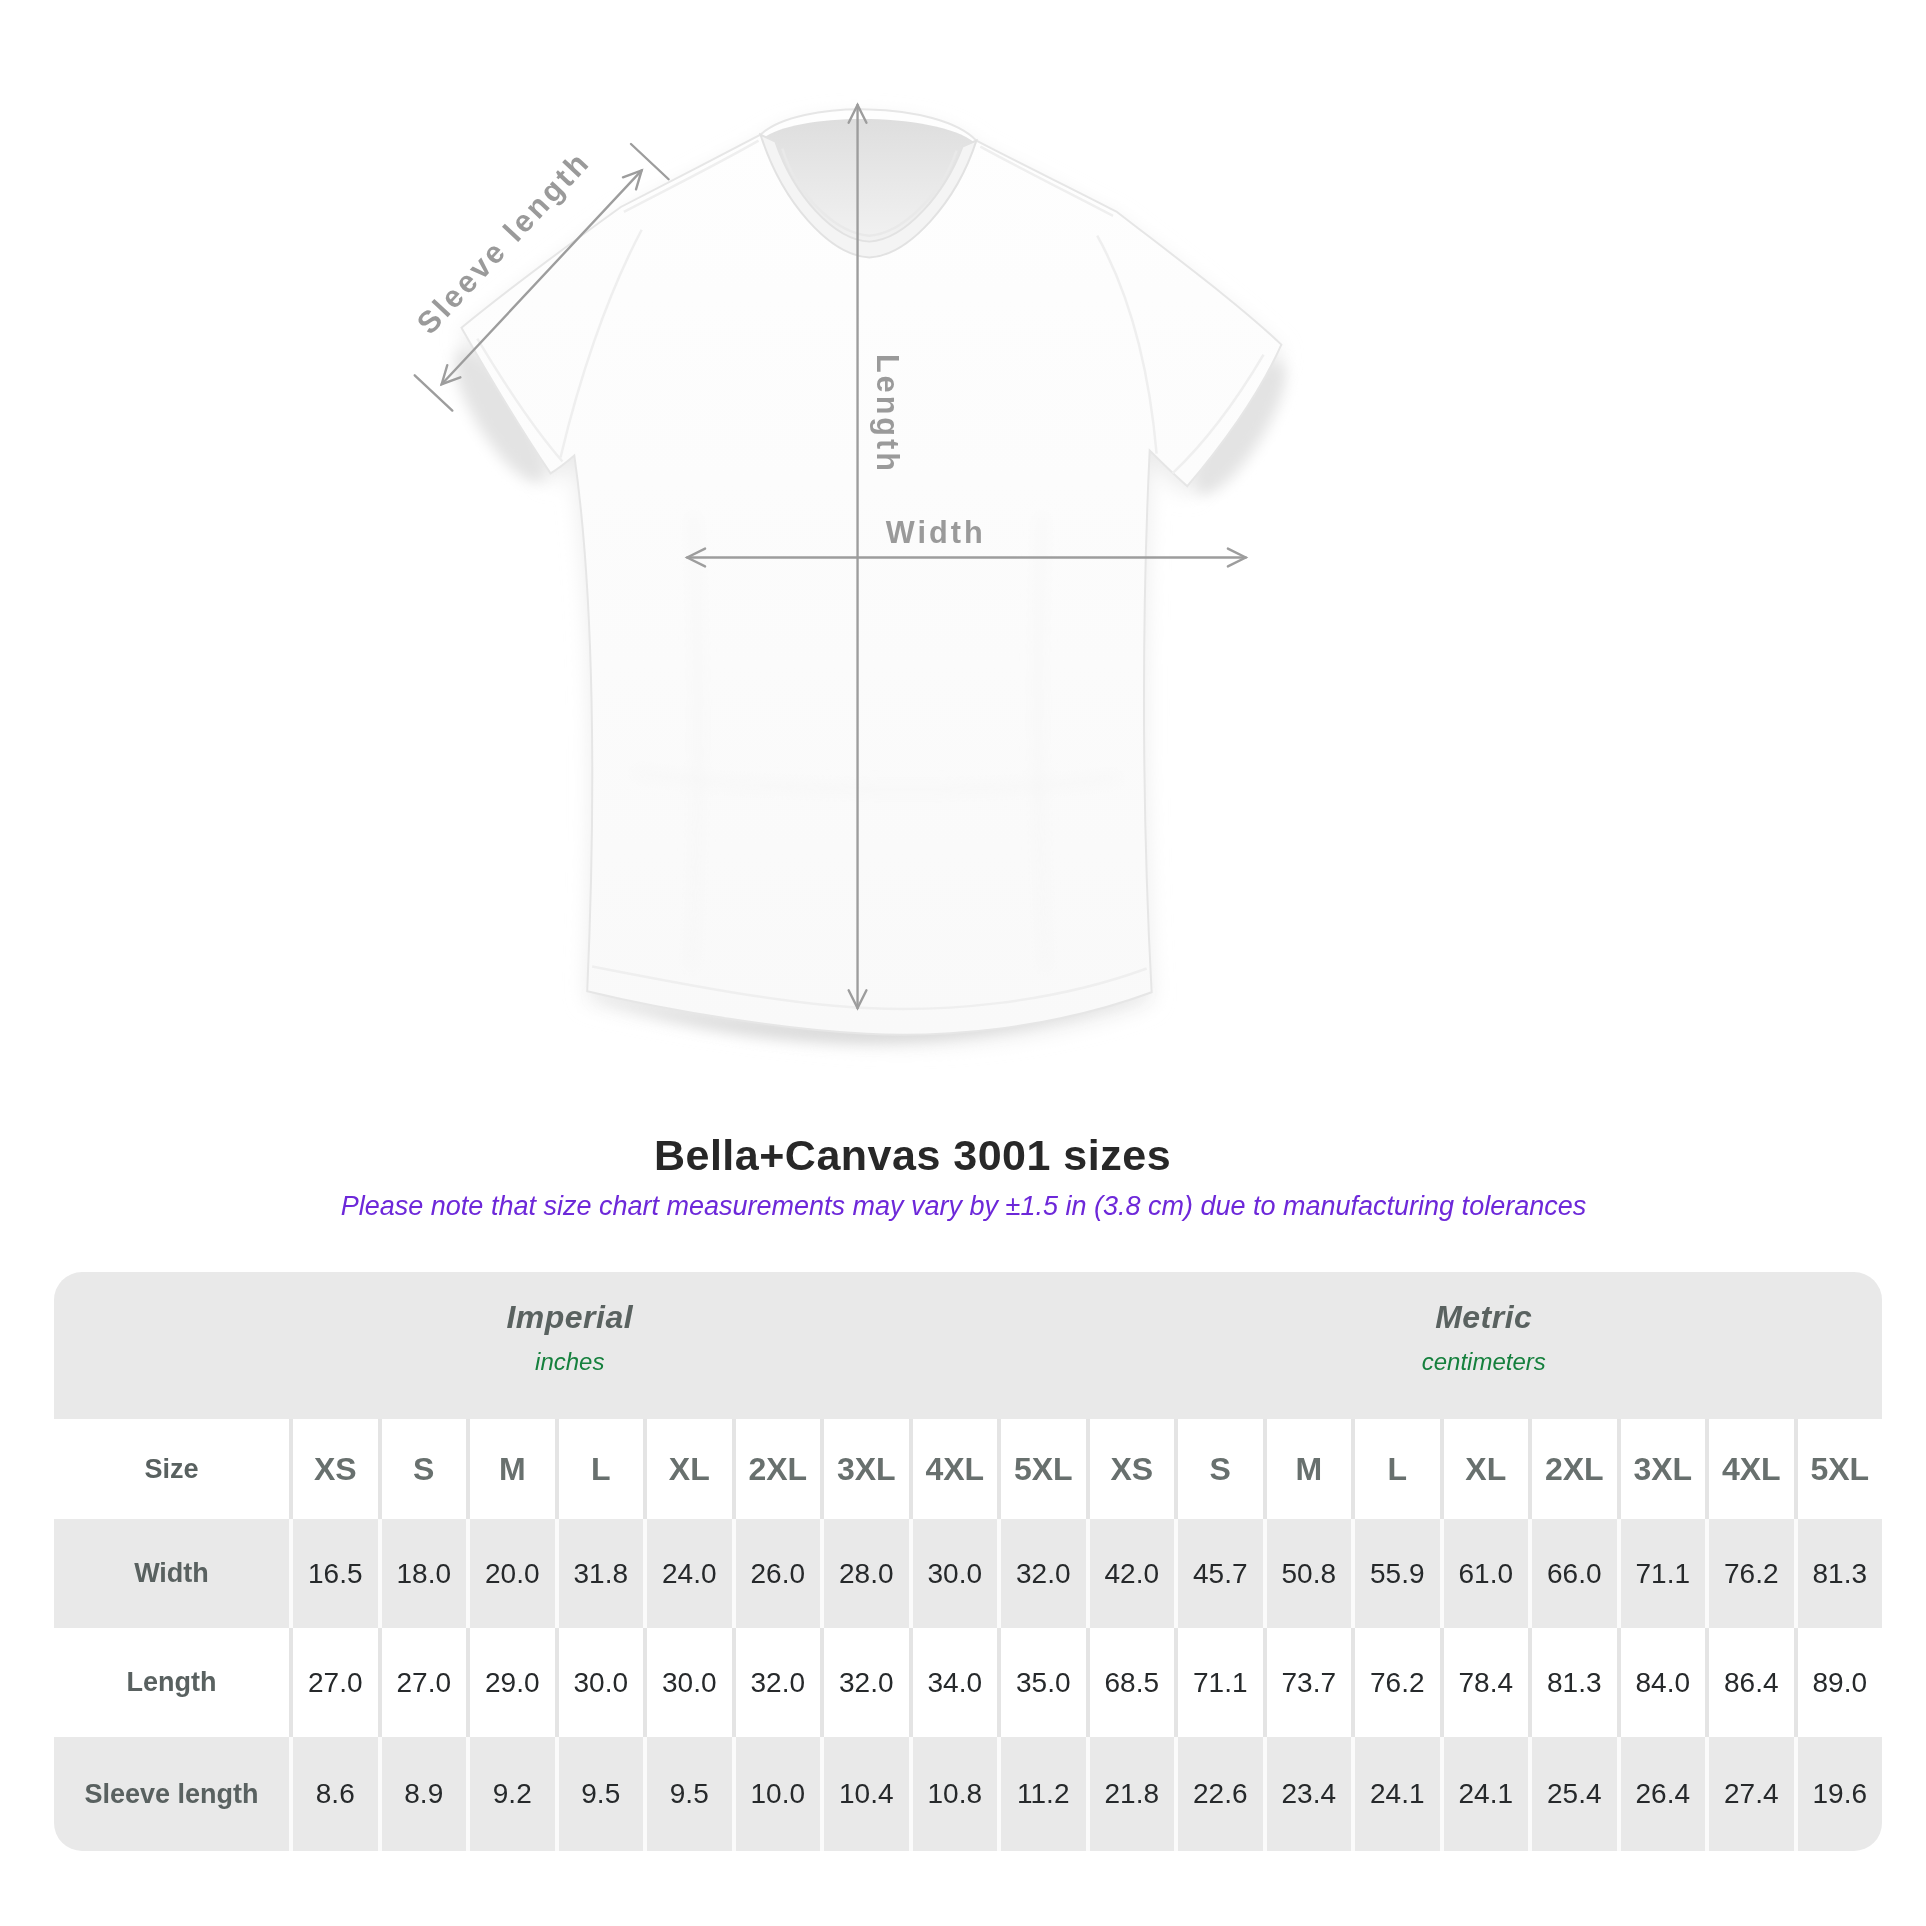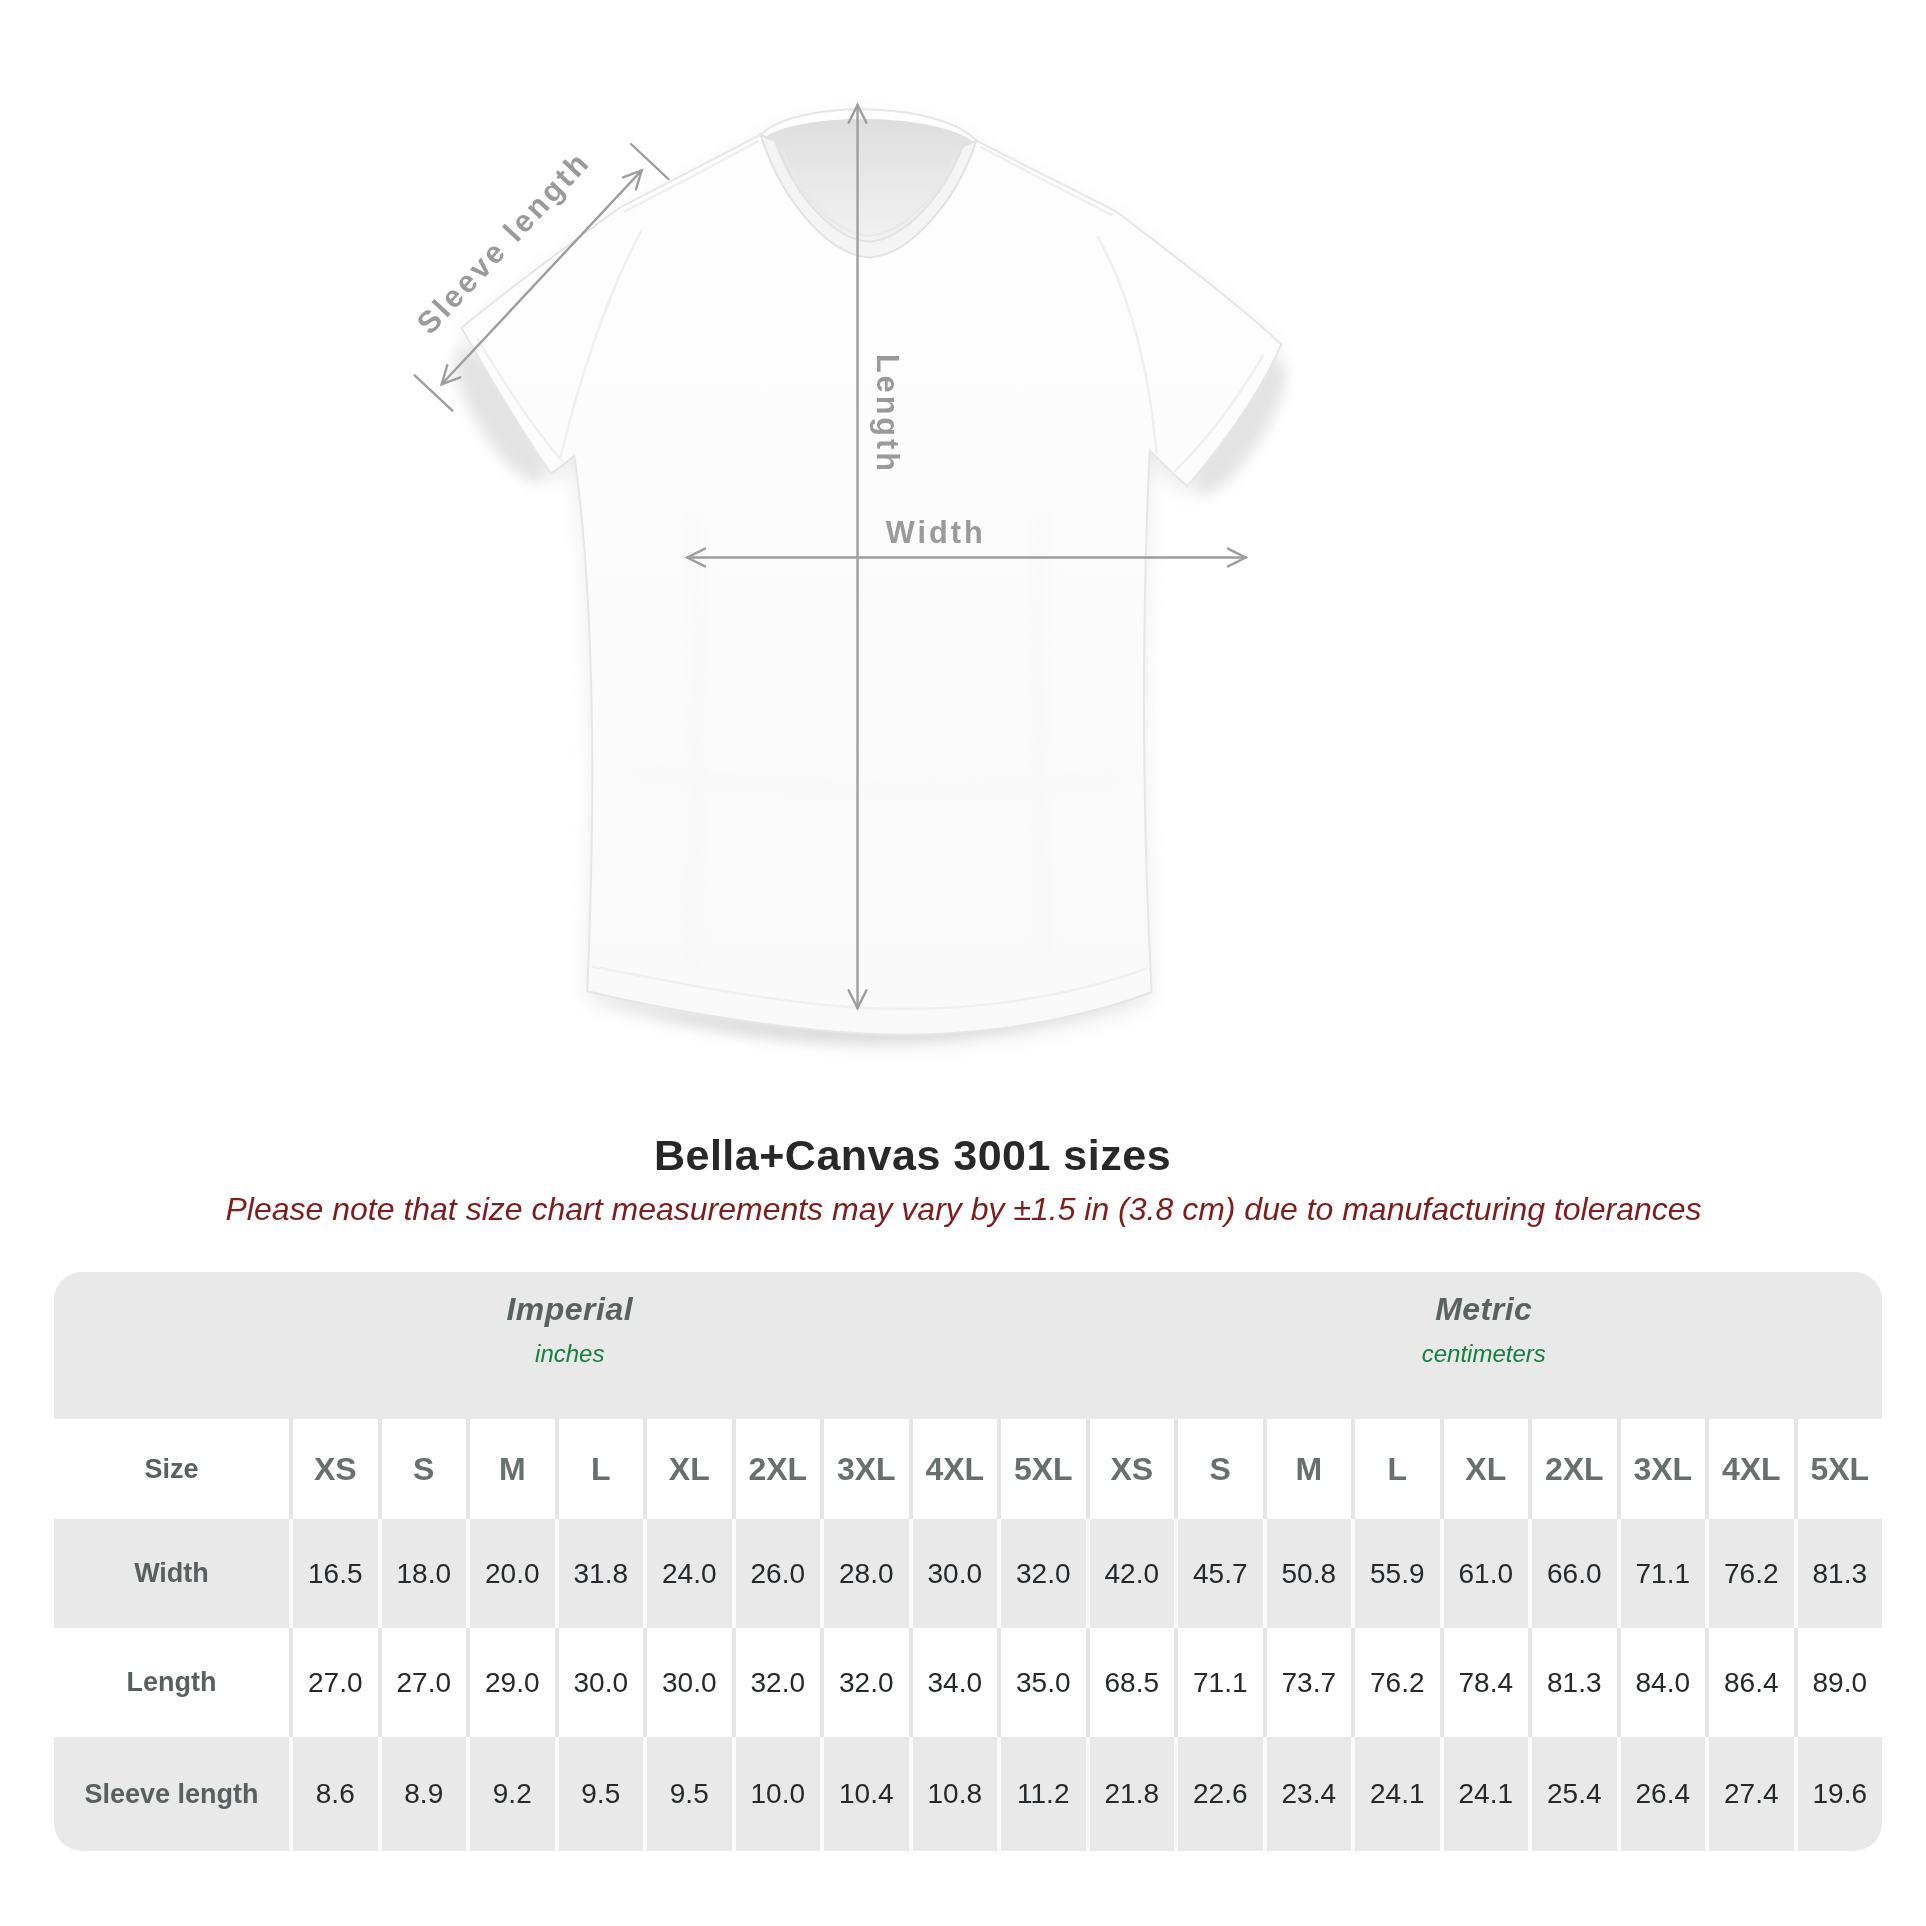--- a/index.html
+++ b/index.html
@@ -10,30 +10,30 @@
   
   .shirt-wrap{position:absolute;left:0;top:0;width:1927px;height:1119px;}
   .dim-label{font-weight:bold;font-size:31px;fill:#9a9a9a;letter-spacing:3px;}
   
   .title{
     position:absolute;left:0;top:1131px;width:1825px;text-align:center;
     font-size:43px;font-weight:bold;color:#282828;letter-spacing:0.5px;
   }
   .subtitle{
     position:absolute;left:0;top:1191px;width:1927px;text-align:center;
-    font-size:32px;font-style:italic;color:#7f1d1d;
+    font-size:27px;font-style:italic;color:#6d28d9;
   }
   
   .size-table{
     position:absolute;left:54px;top:1272px;width:1828px;
     border-radius:28px;overflow:hidden;
   }
   .trow{display:grid;grid-template-columns:235px repeat(18,1fr);}
   .band{background:#e9e9e9;height:147px;}
-  .group{display:flex;flex-direction:column;align-items:center;padding-top:19px;}
+  .group{display:flex;flex-direction:column;align-items:center;padding-top:27px;}
   .g-imperial{grid-column:1 / span 10;}
   .g-metric{grid-column:11 / span 9;}
   .g-label{font-size:32px;font-weight:bold;font-style:italic;color:#5a6260;letter-spacing:0.5px;}
   .g-unit{font-size:24px;font-style:italic;color:#15803d;margin-top:12px;}
   .r-white{--sep:#e4e4e4;background:#ffffff;}
   .r-gray{--sep:#fbfbfb;background:#e9e9e9;}
   .r-sizes{height:100px;}
   .r-data{height:109px;}
   .r-last{height:114px;}
   .cell{

